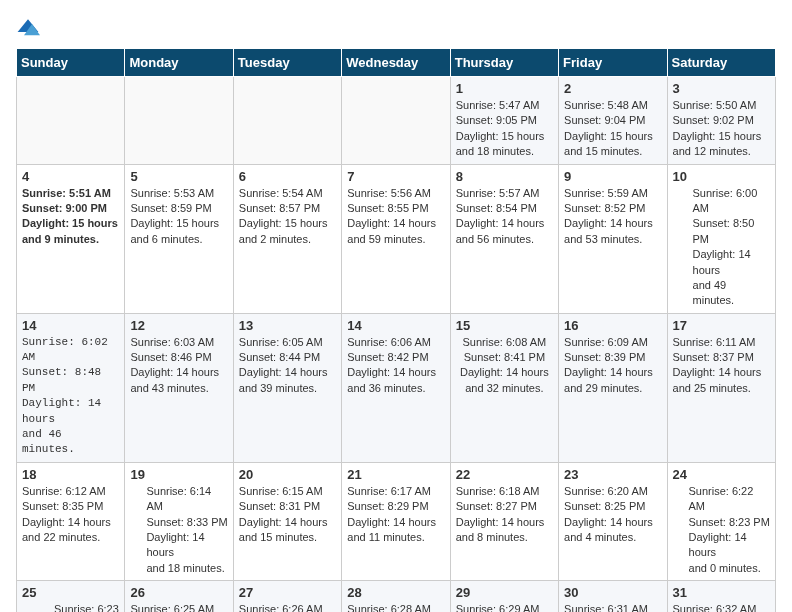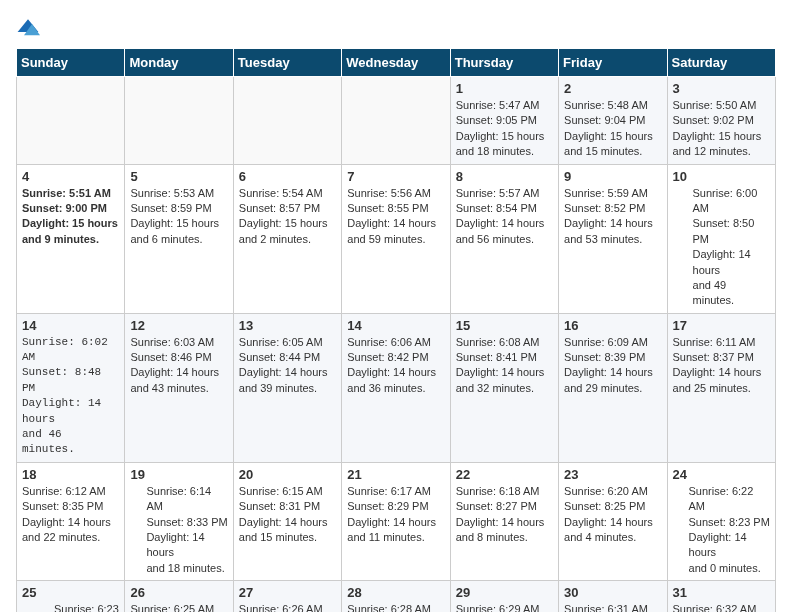--- a/index.html
+++ b/index.html
@@ -230,21 +230,21 @@
         </td>
         <td>
           <span class="day-num">14</span>
           <div class="day-info" style="white-space: pre-line;">Sunrise: 6:06 AM
 Sunset: 8:42 PM
 Daylight: 14 hours
 and 36 minutes.</div>
         </td>
         <td>
           <span class="day-num">15</span>
-          <div class="day-info" style="white-space: pre-line;">Sunrise: 6:08 AM
+          <div class="day-info" style="white-space: pre-line; text-align: center;">Sunrise: 6:08 AM
 Sunset: 8:41 PM
 Daylight: 14 hours
 and 32 minutes.</div>
         </td>
         <td>
           <span class="day-num">16</span>
           <div class="day-info" style="white-space: pre-line;">Sunrise: 6:09 AM
 Sunset: 8:39 PM
 Daylight: 14 hours
 and 29 minutes.</div>

